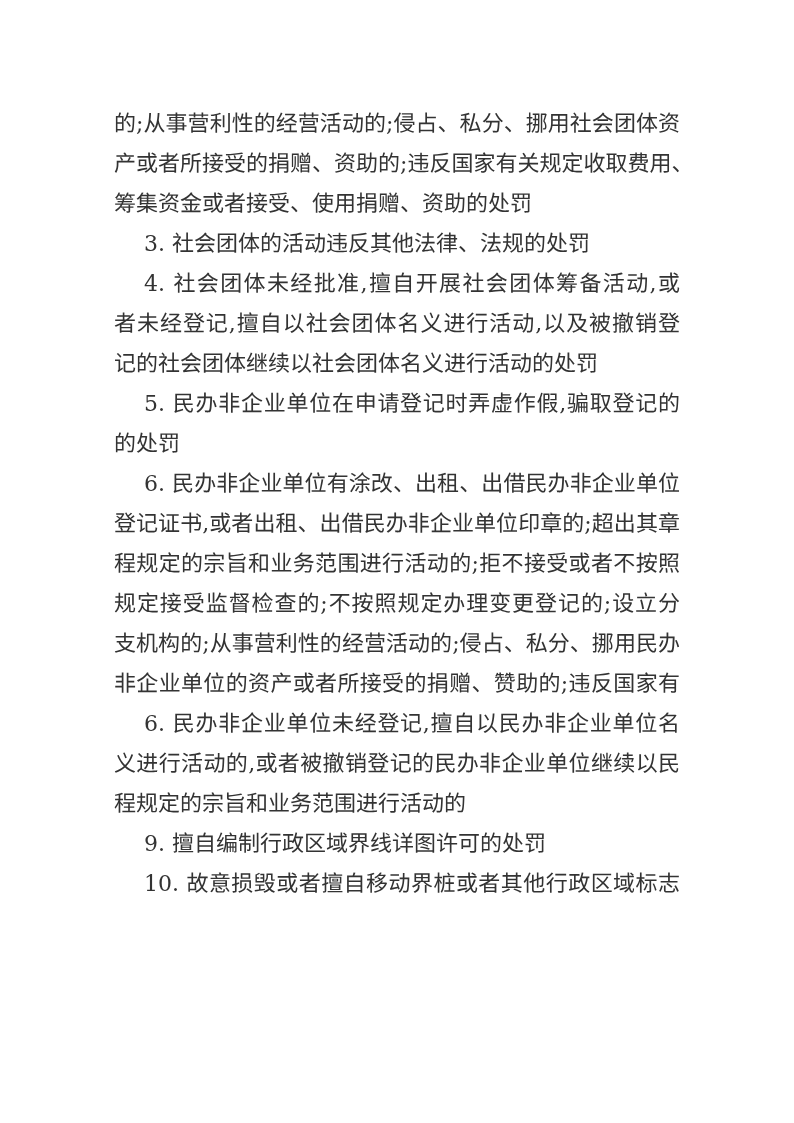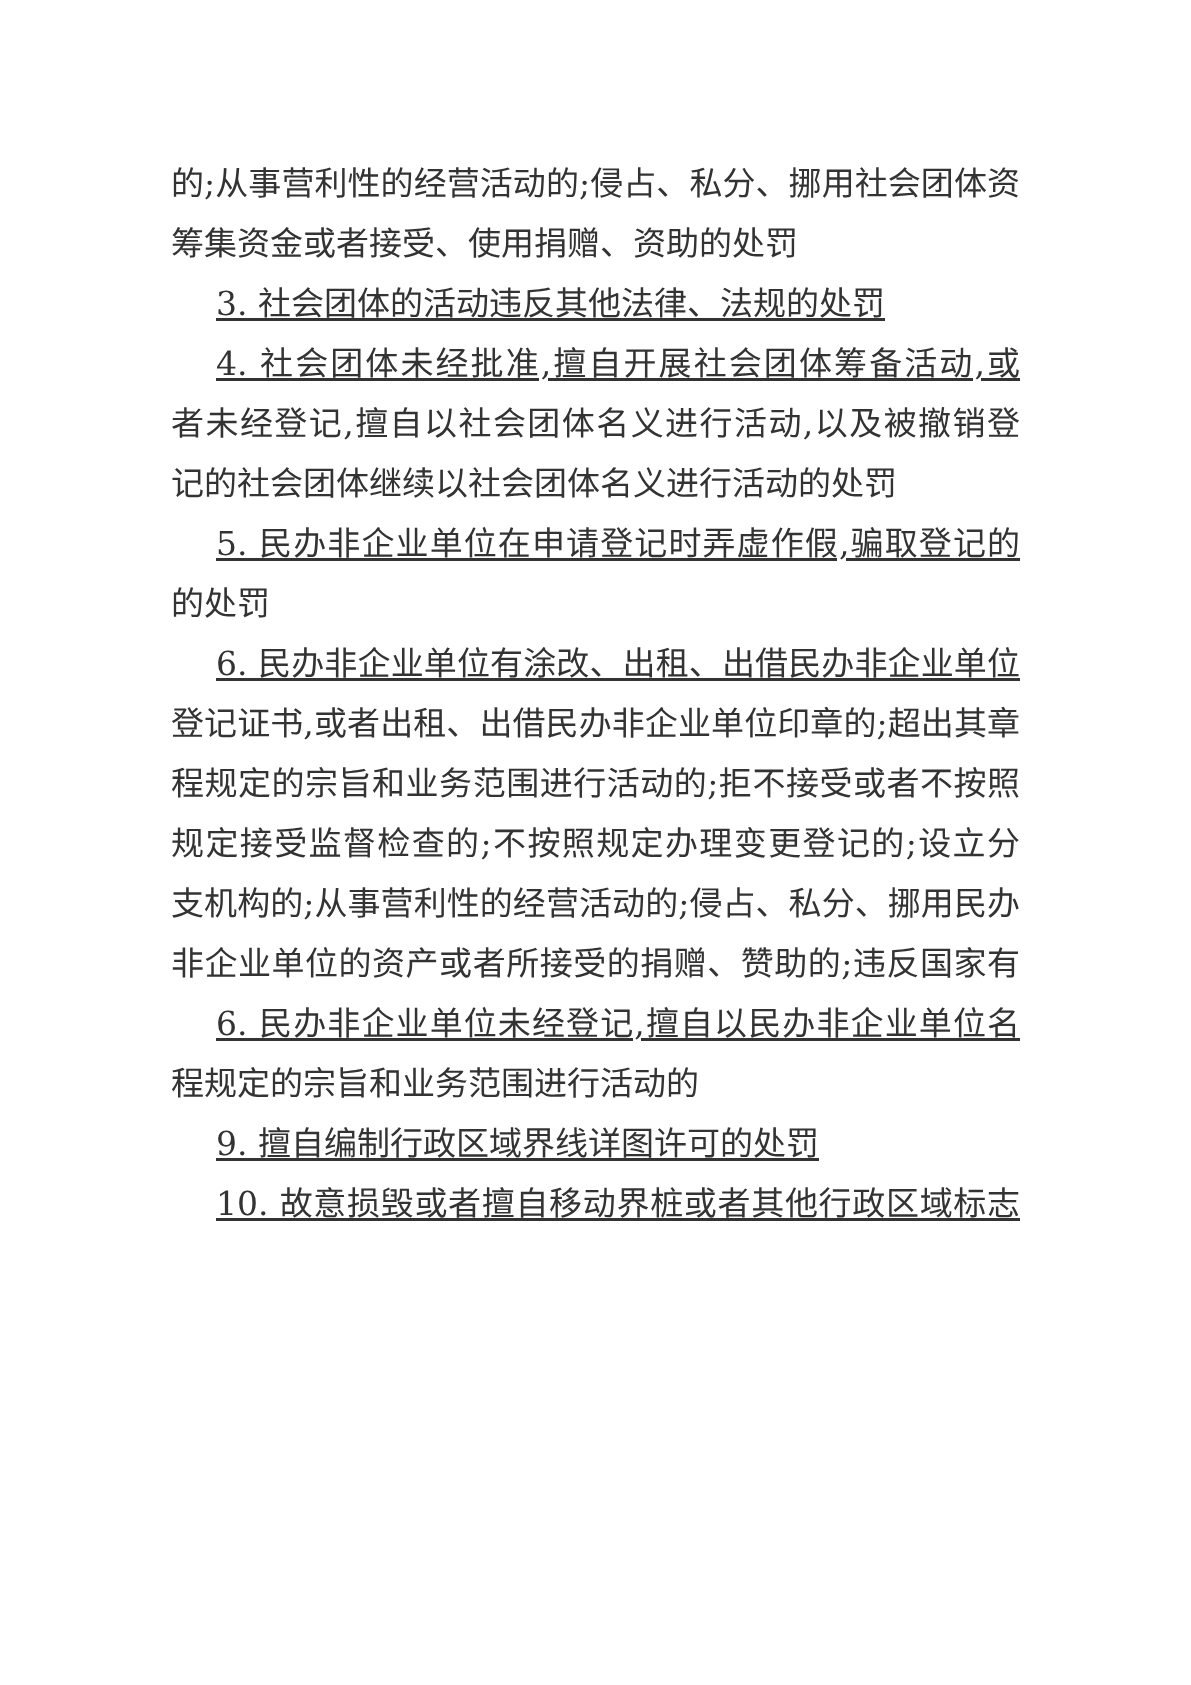--- a/index.html
+++ b/index.html
@@ -31,40 +31,41 @@
     text-align: justify;
     
     text-align-last: justify;
     text-justify: inter-character;
   }
   .line.para-end {
     text-align-last: left;
   }
   .line.indent {
     text-indent: 30px;
-    text-decoration: underline;
   }
 </style>
 </head>
 <body>
 
 <div class="page">
   <div class="content" id="document-body" style="color: rgb(51, 51, 51);">
       <div class="line">的;从事营利性的经营活动的;侵占、私分、挪用社会团体资</div>
+      <div class="line">产或者所接受的捐赠、资助的;违反国家有关规定收取费用、</div>
       <div class="line para-end">筹集资金或者接受、使用捐赠、资助的处罚</div>
       <div class="line para-end indent">3. 社会团体的活动违反其他法律、法规的处罚</div>
       <div class="line indent">4. 社会团体未经批准,擅自开展社会团体筹备活动,或</div>
       <div class="line">者未经登记,擅自以社会团体名义进行活动,以及被撤销登</div>
       <div class="line para-end">记的社会团体继续以社会团体名义进行活动的处罚</div>
       <div class="line indent">5. 民办非企业单位在申请登记时弄虚作假,骗取登记的</div>
       <div class="line para-end">的处罚</div>
       <div class="line indent">6. 民办非企业单位有涂改、出租、出借民办非企业单位</div>
       <div class="line">登记证书,或者出租、出借民办非企业单位印章的;超出其章</div>
       <div class="line">程规定的宗旨和业务范围进行活动的;拒不接受或者不按照</div>
       <div class="line">规定接受监督检查的;不按照规定办理变更登记的;设立分</div>
       <div class="line">支机构的;从事营利性的经营活动的;侵占、私分、挪用民办</div>
       <div class="line">非企业单位的资产或者所接受的捐赠、赞助的;违反国家有</div>
       <div class="line indent">6. 民办非企业单位未经登记,擅自以民办非企业单位名</div>
+      <div class="line">义进行活动的,或者被撤销登记的民办非企业单位继续以民</div>
       <div class="line para-end">程规定的宗旨和业务范围进行活动的</div>
       <div class="line para-end indent">9. 擅自编制行政区域界线详图许可的处罚</div>
       <div class="line indent">10. 故意损毁或者擅自移动界桩或者其他行政区域标志</div>
     </div>
 </div>
 
 </body></html>

